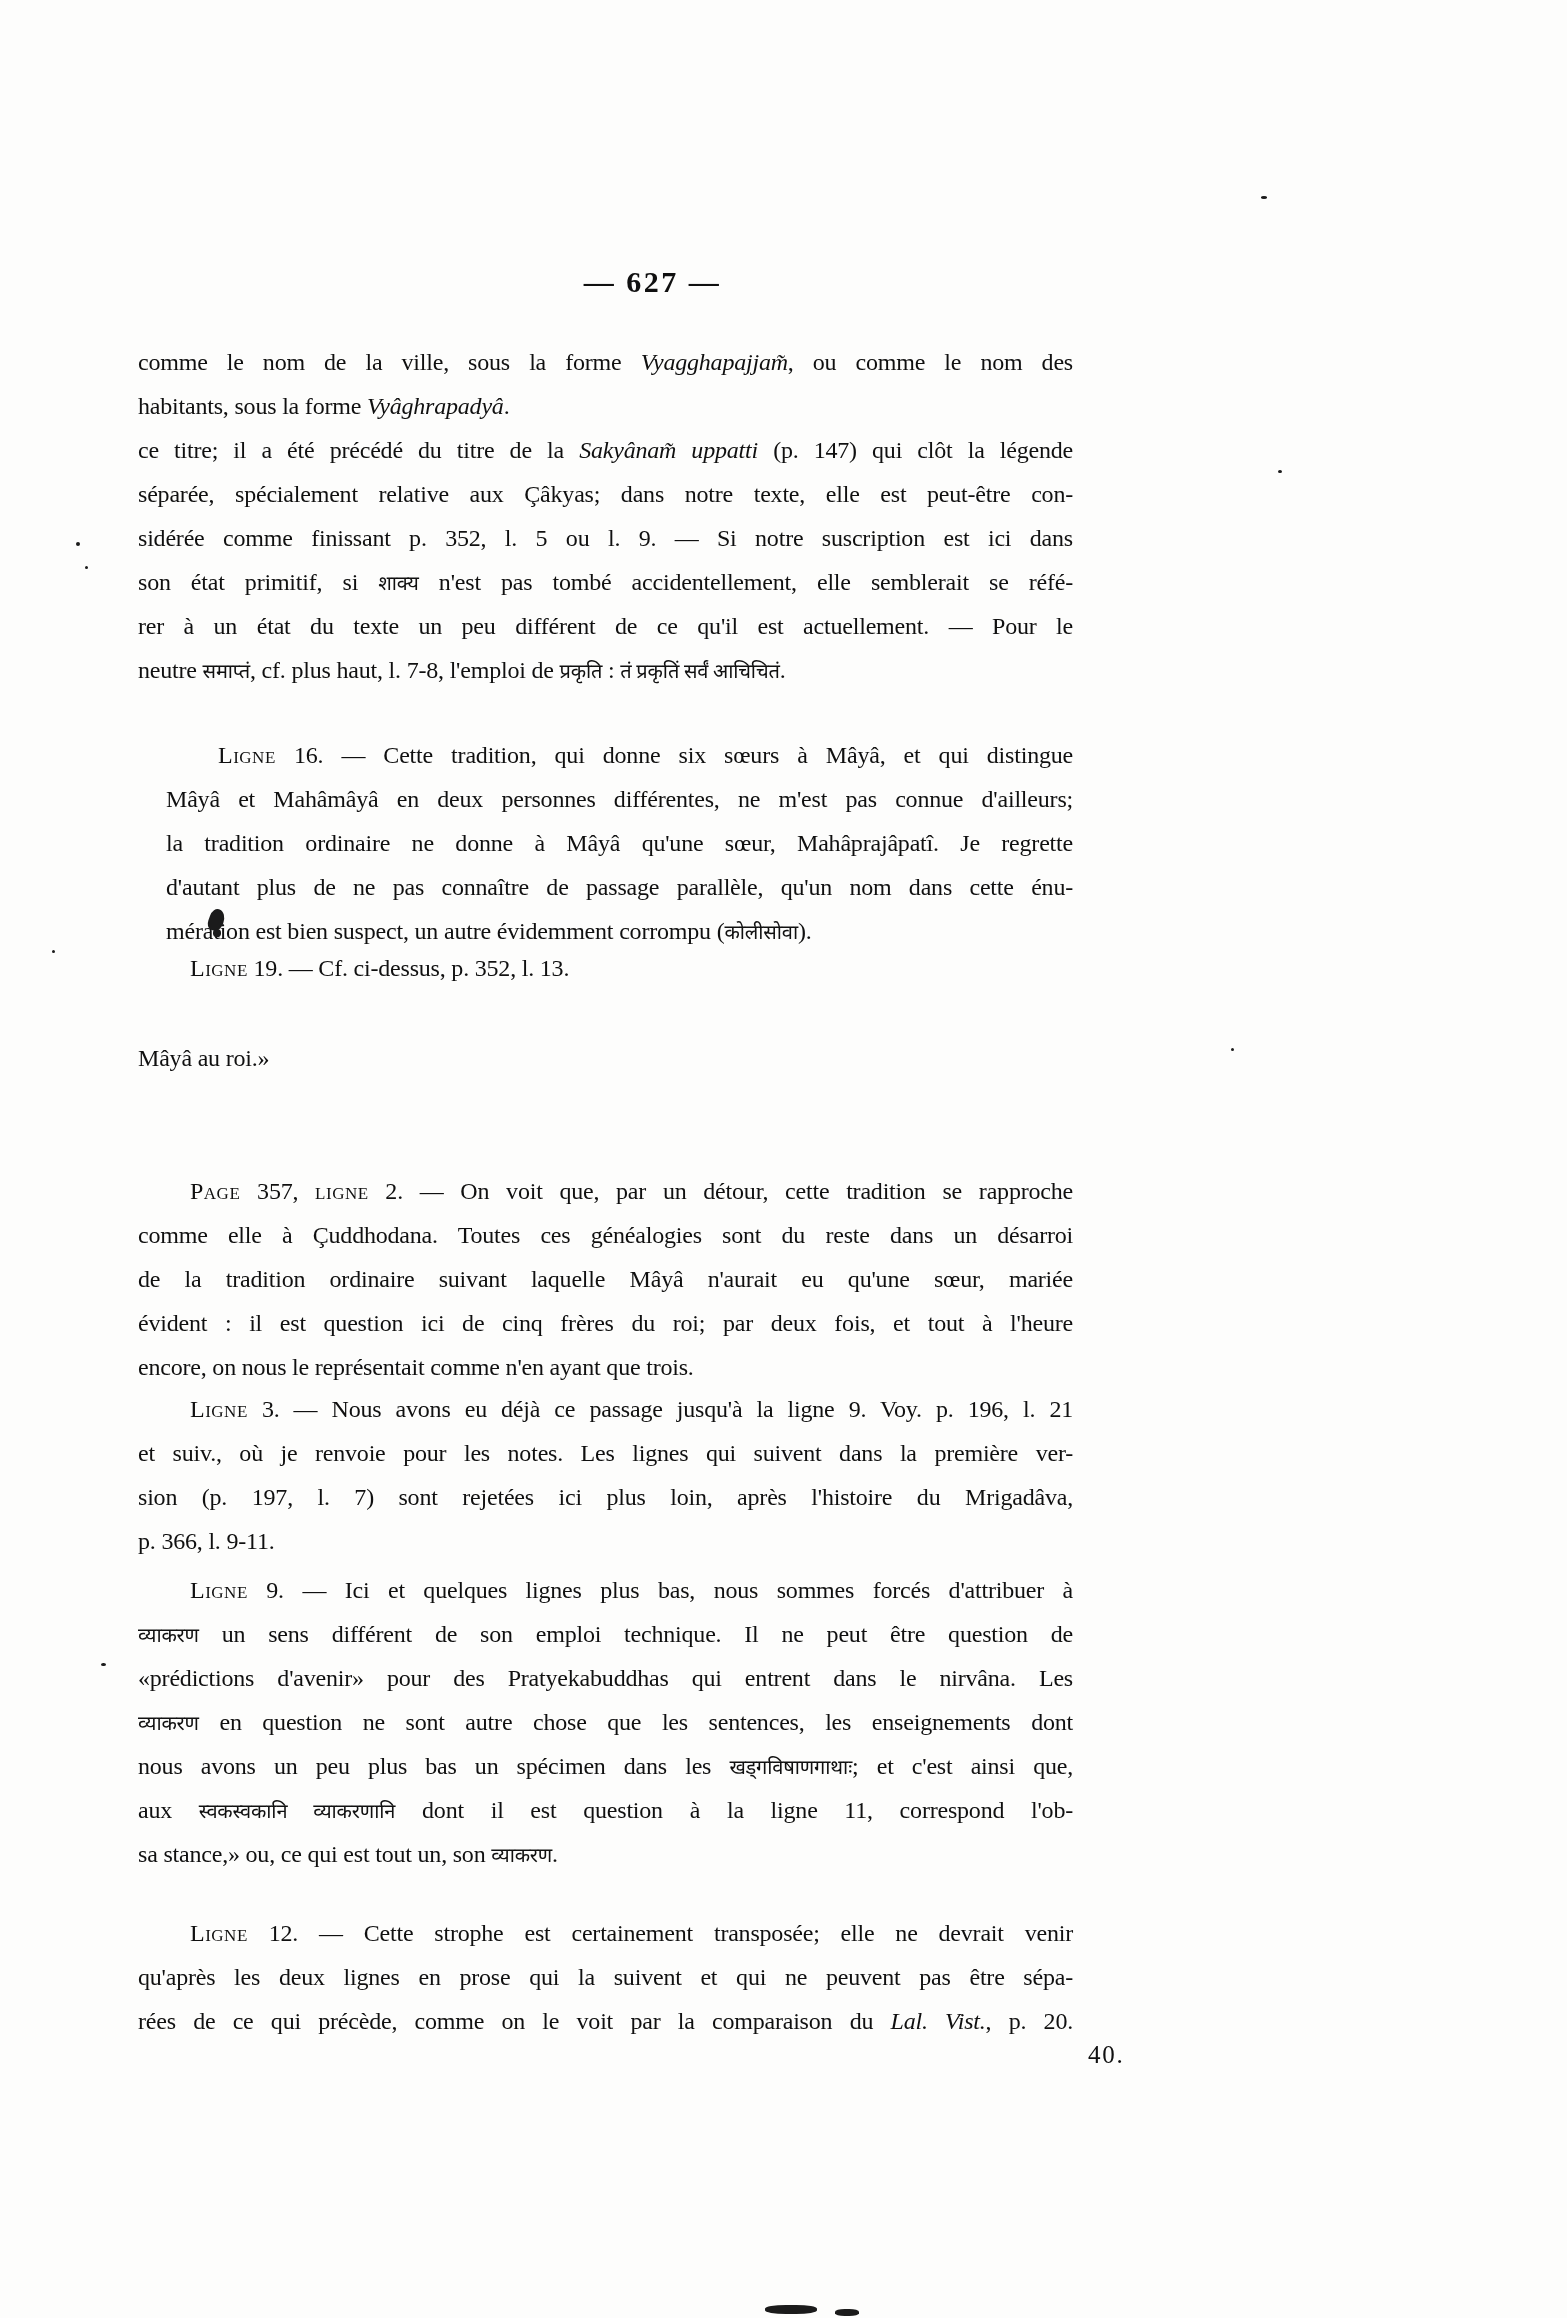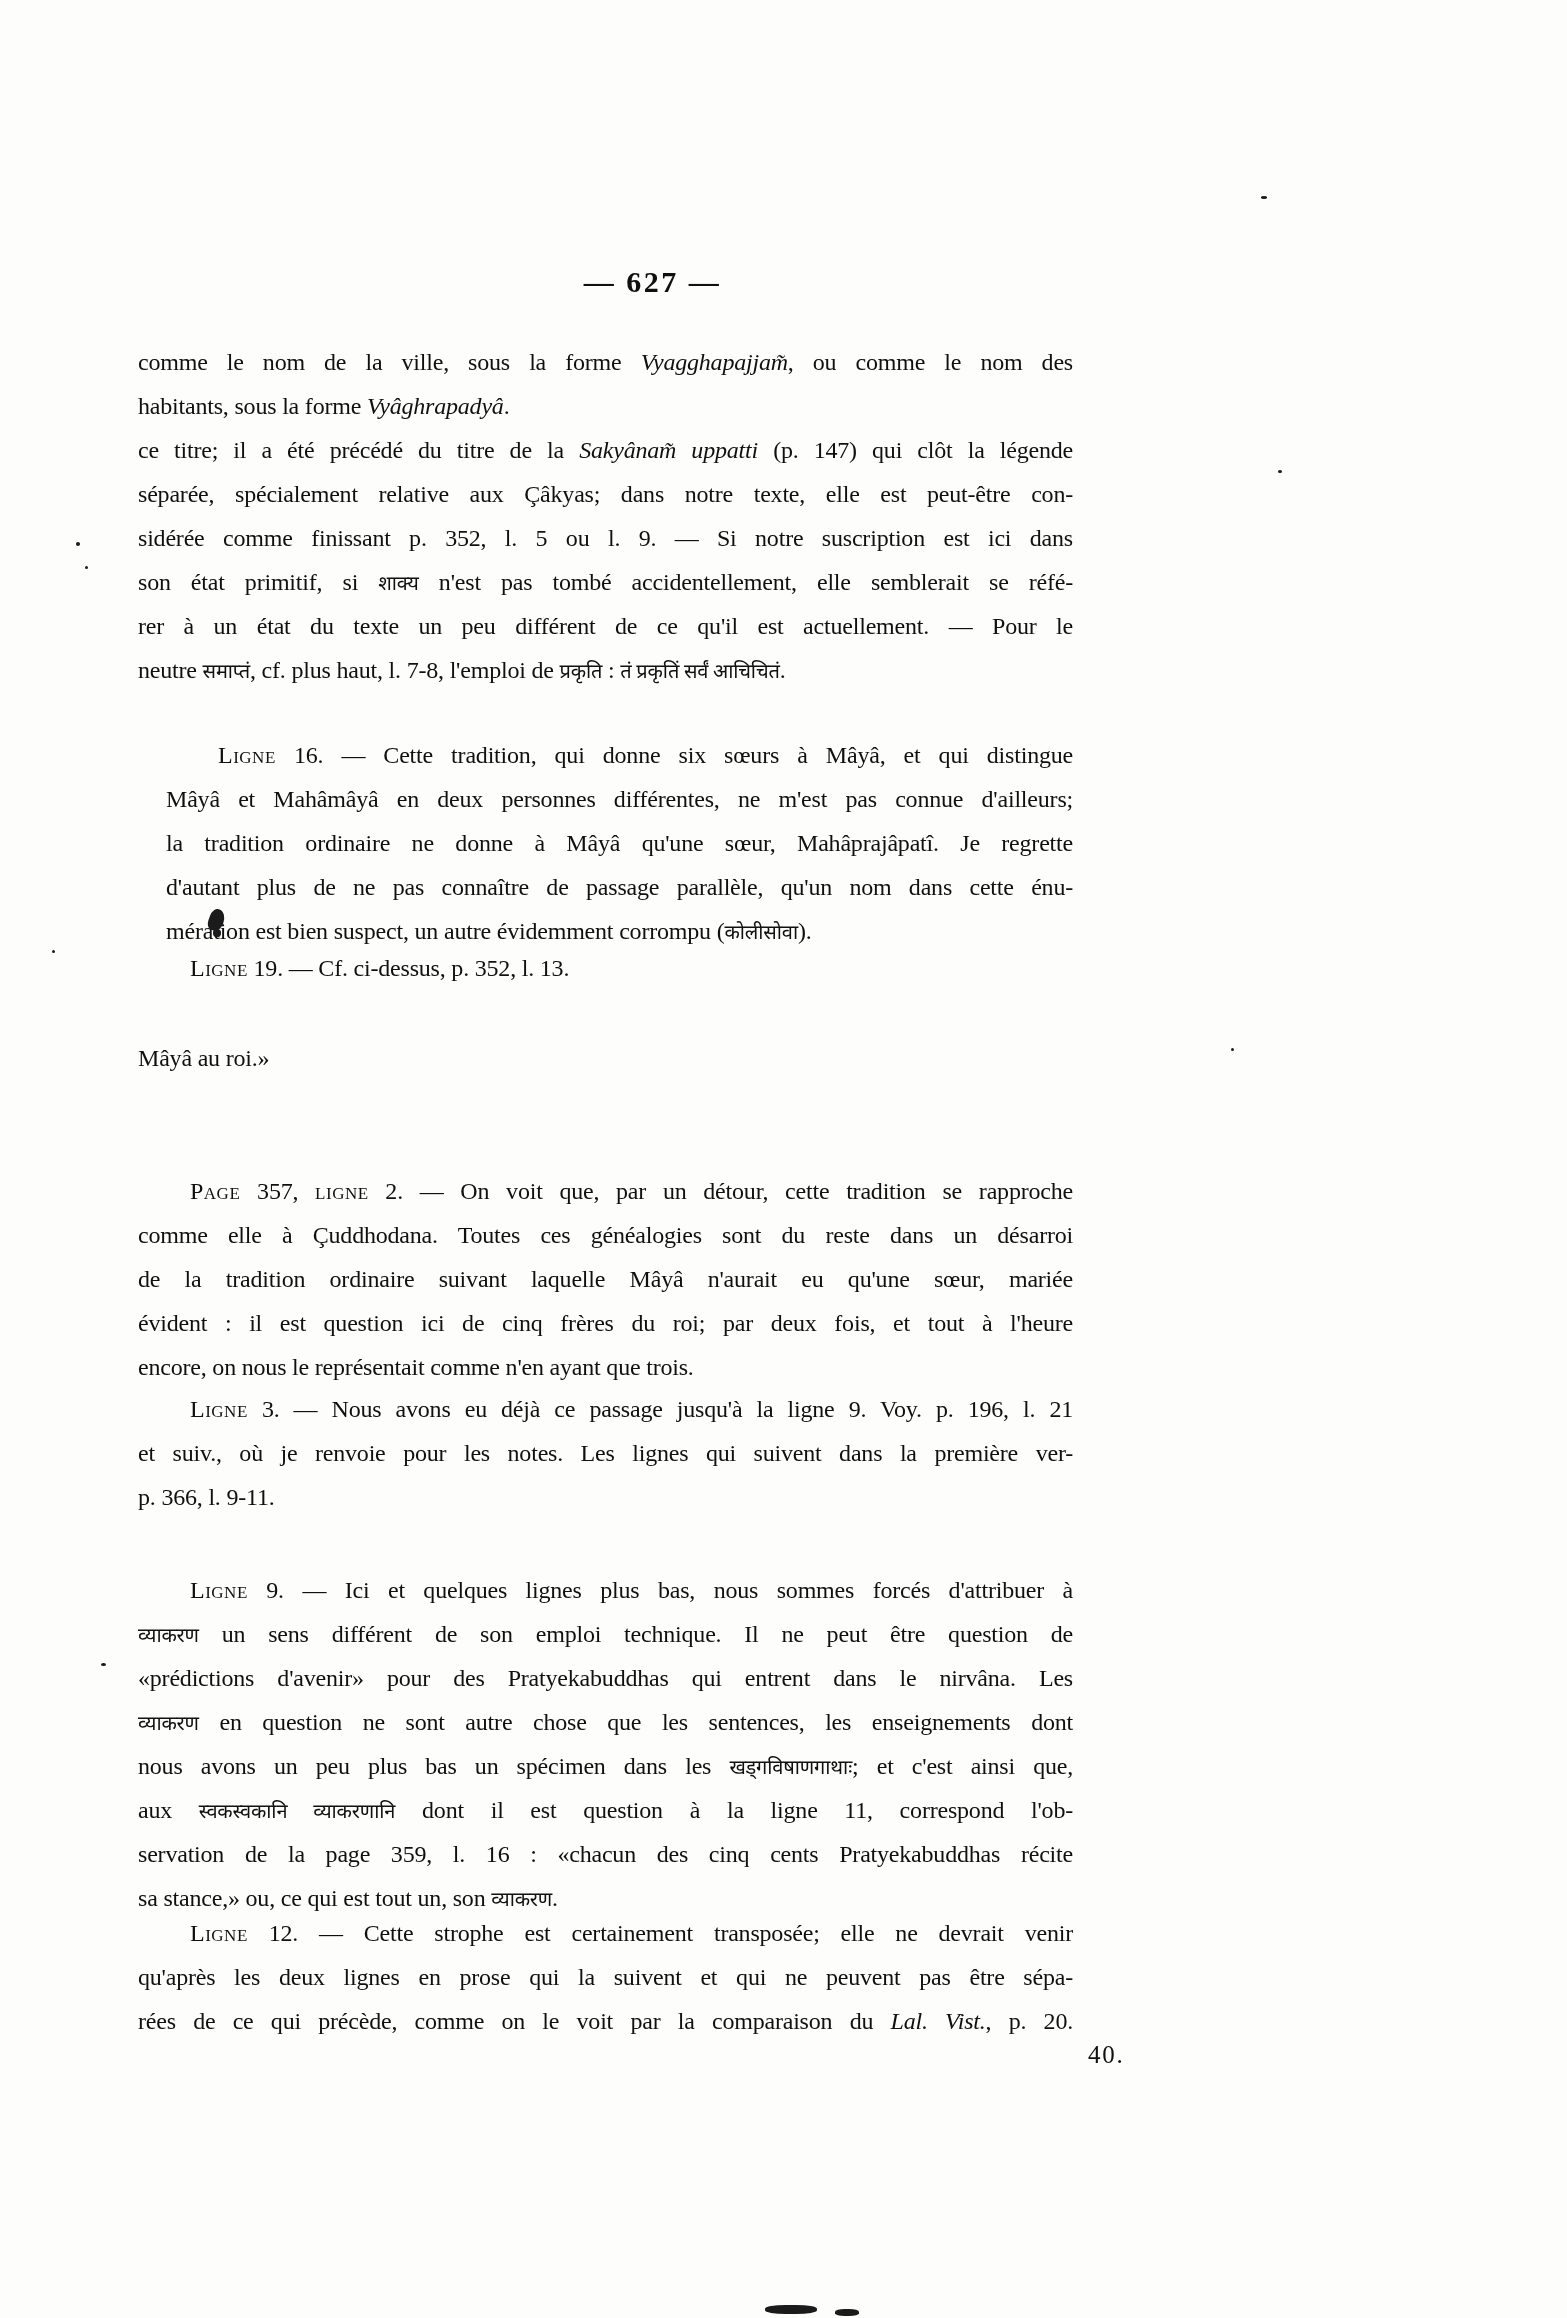--- a/index.html
+++ b/index.html
@@ -68,30 +68,30 @@
       <div class="para" style="top: 1169px;">
         <div class="line indent"><span class="seg-sc">Page</span><span class="seg-n"> 357, </span><span class="seg-sc">ligne</span><span class="seg-n"> 2. — On voit que, par un détour, cette tradition se rapproche</span></div>
         <div class="line"><span class="seg-n">comme elle à Çuddhodana. Toutes ces généalogies sont du reste dans un désarroi</span></div>
         <div class="line"><span class="seg-n">de la tradition ordinaire suivant laquelle Mâyâ n'aurait eu qu'une sœur, mariée</span></div>
         <div class="line"><span class="seg-n">évident : il est question ici de cinq frères du roi; par deux fois, et tout à l'heure</span></div>
         <div class="line last"><span class="seg-n">encore, on nous le représentait comme n'en ayant que trois.</span></div>
       </div>
       <div class="para" style="top: 1387px;">
         <div class="line indent"><span class="seg-sc">Ligne</span><span class="seg-n"> 3. — Nous avons eu déjà ce passage jusqu'à la ligne 9. Voy. p. 196, l. 21</span></div>
         <div class="line"><span class="seg-n">et suiv., où je renvoie pour les notes. Les lignes qui suivent dans la première ver-</span></div>
+        <div class="line"><span class="seg-n">sion (p. 197, l. 7) sont rejetées ici plus loin, après l'histoire du Mrigadâva,</span></div>
         <div class="line last"><span class="seg-n">p. 366, l. 9-11.</span></div>
       </div>
       <div class="para" style="top: 1568px;">
         <div class="line indent"><span class="seg-sc">Ligne</span><span class="seg-n"> 9. — Ici et quelques lignes plus bas, nous sommes forcés d'attribuer à</span></div>
         <div class="line"><span class="seg-d">व्याकरण</span><span class="seg-n"> un sens différent de son emploi technique. Il ne peut être question de</span></div>
         <div class="line"><span class="seg-n">«prédictions d'avenir» pour des Pratyekabuddhas qui entrent dans le nirvâna. Les</span></div>
         <div class="line"><span class="seg-d">व्याकरण</span><span class="seg-n"> en question ne sont autre chose que les sentences, les enseignements dont</span></div>
         <div class="line"><span class="seg-n">nous avons un peu plus bas un spécimen dans les </span><span class="seg-d">खड्गविषाणगाथाः</span><span class="seg-n">; et c'est ainsi que,</span></div>
         <div class="line"><span class="seg-n">aux </span><span class="seg-d">स्वकस्वकानि व्याकरणानि</span><span class="seg-n"> dont il est question à la ligne 11, correspond l'ob-</span></div>
-        <div class="line"><span class="seg-n">servation de la page 359, l. 16 : «chacun des cinq cents Pratyekabuddhas récite</span></div>
         <div class="line last"><span class="seg-n">sa stance,» ou, ce qui est tout un, son </span><span class="seg-d">व्याकरण</span><span class="seg-n">.</span></div>
       </div>
       <div class="para" style="top: 1911px;">
         <div class="line indent"><span class="seg-sc">Ligne</span><span class="seg-n"> 12. — Cette strophe est certainement transposée; elle ne devrait venir</span></div>
         <div class="line"><span class="seg-n">qu'après les deux lignes en prose qui la suivent et qui ne peuvent pas être sépa-</span></div>
         <div class="line"><span class="seg-n">rées de ce qui précède, comme on le voit par la comparaison du </span><span class="seg-i">Lal. Vist.</span><span class="seg-n">, p. 20.</span></div>
       </div>
     </section>
 
   <div id="signature">40.</div>

